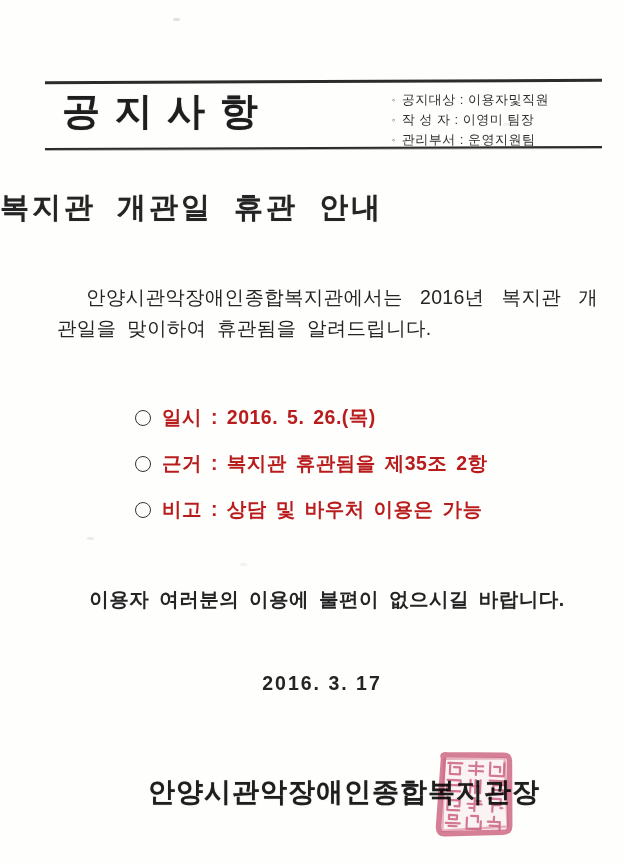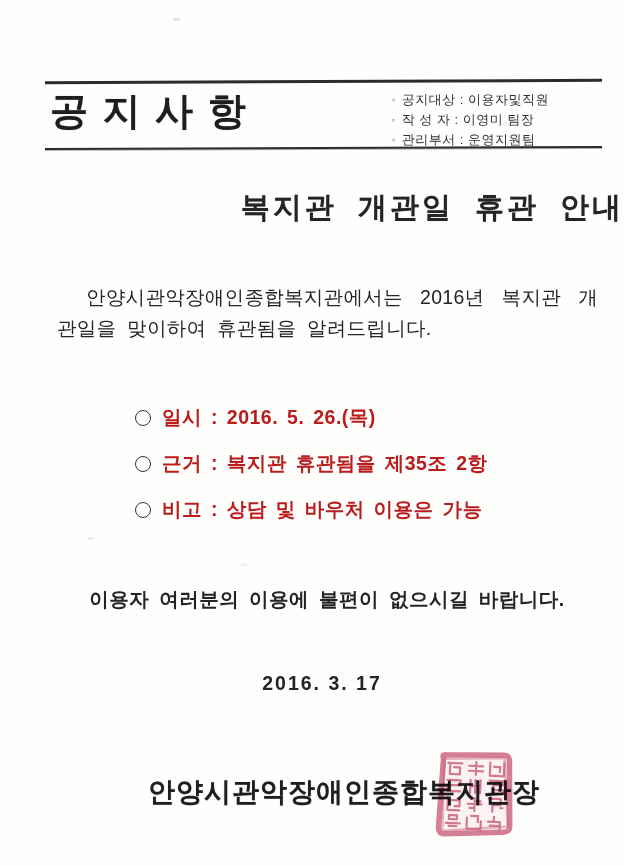--- a/index.html
+++ b/index.html
@@ -17,35 +17,35 @@
     background:#e2e2e0;border-radius:2px;
     box-shadow: -86px 519px 0 0 #ececea, 67px 545px 0 0 #f2f2f0, 330px 105px 0 0 #f4f2f0;
   }
   .rule{
     position:absolute;left:45px;width:557px;height:3px;
     background:#2c2c2c;
   }
   .rule-top{top:80px;transform:rotate(-0.25deg);}
   .rule-bottom{top:147px;height:2px;transform:rotate(-0.2deg);box-shadow:0 1px 0 rgba(44,44,44,.35);}
   .masthead{
-    position:absolute;left:50px;top:86px;
+    position:absolute;left:62px;top:86px;
     font-size:38px;font-weight:800;letter-spacing:2px;
     color:#1e1e1e;white-space:pre;
     text-shadow:0 0 1px rgba(30,30,30,.45);
   }
   .head-info{
     position:absolute;left:392px;top:90px;width:205px;
     font-size:13px;line-height:20px;font-weight:500;color:#2f2f2f;
     letter-spacing:.5px;
   }
   .head-info .row{display:flex;align-items:center;white-space:pre;}
   .head-info .marker{font-size:9px;margin-right:6px;color:#444;}
   .doc-title{
     position:absolute;left:0;top:188px;width:624px;
-    text-align:right;font-size:29px;font-weight:800;
+    text-align:left;font-size:29px;font-weight:800;
     letter-spacing:3px;word-spacing:10px;color:#242424;
     text-shadow:0 0 1px rgba(30,30,30,.35);
   }
   .body-par{
     position:absolute;left:57px;top:282px;width:541px;
     font-size:19.5px;line-height:31px;font-weight:400;
     text-align:justify;text-indent:29px;
     letter-spacing:.3px;word-spacing:5px;color:#242424;
   }
   .item-list{position:absolute;left:135px;top:404px;}

